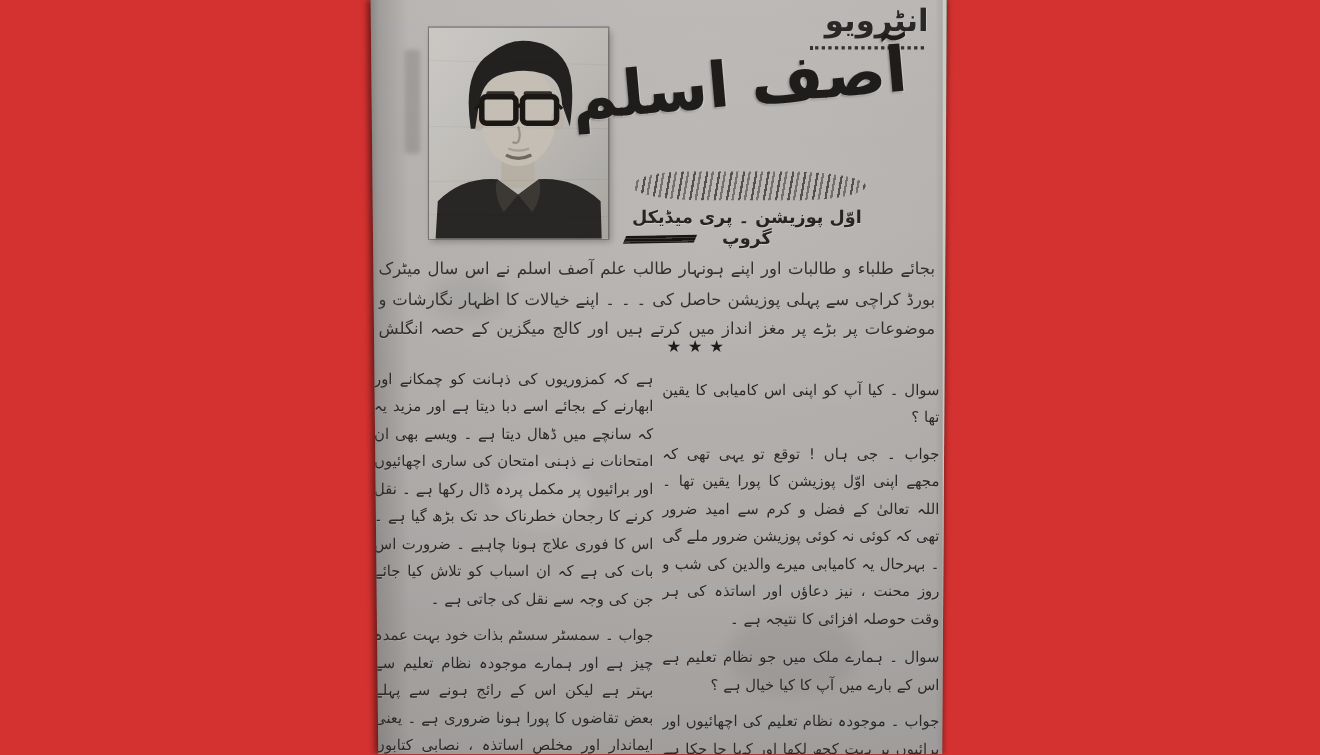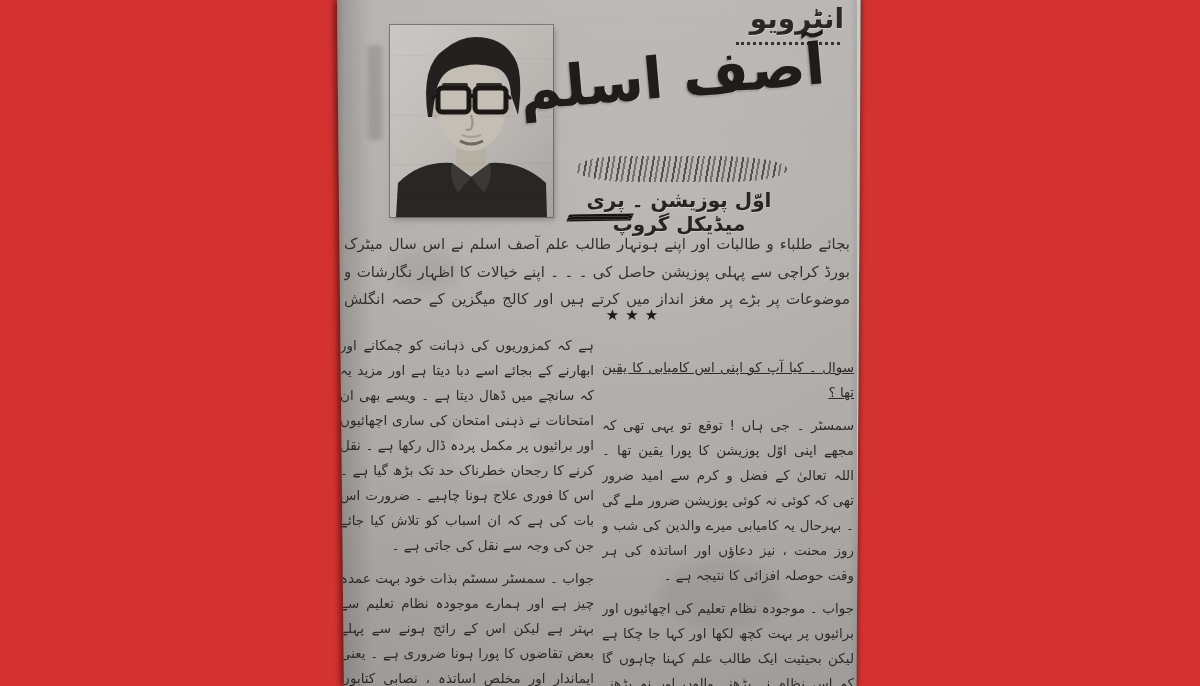--- a/index.html
+++ b/index.html
@@ -66,21 +66,21 @@
     background:
       repeating-linear-gradient(100deg,
         rgba(35,32,30,.80) 0 2px, rgba(0,0,0,0) 2px 5px,
         rgba(35,32,30,.55) 5px 7px, rgba(0,0,0,0) 7px 11px);
     border-radius:40% 60% 50% 50% / 90% 90% 90% 90%;
     opacity:.85;
   }
   .subtitle{
     position:absolute; left:228px; top:188px; width:242px;
     direction:rtl; text-align:center;
-    font-size:20px; font-weight:bold; color:#272524;
+    font-size:16px; font-weight:bold; color:#272524;
     text-shadow:.5px .5px 0 rgba(250,250,250,.3);
   }
   .ink-bar{
     position:absolute; left:238px; top:214px; width:64px; height:7px;
     background:repeating-linear-gradient(180deg,#171514 0 2px,#3c3936 2px 3px);
     transform:skewX(-24deg) rotate(-1deg);
   }
 
   
   .intro{
@@ -98,21 +98,21 @@
   
   .col{
     position:absolute; top:333px; height:353px; overflow:hidden;
     direction:rtl; text-align:justify; text-align-last:right;
     font-size:13.5px; line-height:25px; color:#2c2a28;
     text-shadow:.4px .4px 0 rgba(255,255,255,.12);
   }
   .col-right{ left:272px; width:252px; }
   .col-left { left:10px;  width:254px; }
   .para{ margin:0 0 8px; }
-  .para.question{ margin-top:22px;text-decoration:underline; }
+  .para.question{ margin-top:10px; }
 </style>
 </head>
 <body>
 
 <div class="page-wrap">
   <div class="page">
 
     <div class="edge-light"></div>
     <div class="smudge"></div>
     <div class="blotch b1"></div>
@@ -171,21 +171,22 @@
     <div class="title">آصف اسلم</div>
     <div class="ornament"></div>
     <div class="subtitle">اوّل پوزیشن ۔ پری میڈیکل گروپ</div>
     <div class="ink-bar"></div>
 
     <div class="intro">بجائے طلباء و طالبات اور اپنے ہونہار طالب علم آصف اسلم نے اس سال میٹرک بورڈ کراچی سے پہلی پوزیشن حاصل کی ۔ ۔ ۔ اپنے خیالات کا اظہار نگارشات و موضوعات پر بڑے پر مغز انداز میں کرتے ہیں اور کالج میگزین کے حصہ انگلش کی عبارت مرتب کرتے ہیں ۔ انٹرویو نے نگارشِ حالات کے جواب جس قدر انداز بیان کیا گیا ذیل میں درج و تحریر ہے ۔</div>
     <div class="stars">★★★</div>
 
     <div class="col col-right">
         <p class="para question">سوال ۔ کیا آپ کو اپنی اس کامیابی کا یقین تھا ؟</p>
-        <p class="para answer">سمسٹر ۔ جی ہاں ! توقع تو یہی تھی کہ مجھے اپنی اوّل پوزیشن کا پورا یقین تھا ۔ اللہ تعالیٰ کے فضل و کرم سے امید ضرور تھی کہ کوئی نہ کوئی پوزیشن ضرور ملے گی ۔ بہرحال یہ کامیابی میرے والدین کی شب و روز محنت ، نیز دعاؤں اور اساتذہ کی ہر وقت حوصلہ افزائی کا نتیجہ ہے ۔</p>
+        <p class="para answer">جواب ۔ جی ہاں ! توقع تو یہی تھی کہ مجھے اپنی اوّل پوزیشن کا پورا یقین تھا ۔ اللہ تعالیٰ کے فضل و کرم سے امید ضرور تھی کہ کوئی نہ کوئی پوزیشن ضرور ملے گی ۔ بہرحال یہ کامیابی میرے والدین کی شب و روز محنت ، نیز دعاؤں اور اساتذہ کی ہر وقت حوصلہ افزائی کا نتیجہ ہے ۔</p>
+        <p class="para question">سوال ۔ ہمارے ملک میں جو نظام تعلیم ہے اس کے بارے میں آپ کا کیا خیال ہے ؟</p>
         <p class="para answer">جواب ۔ موجودہ نظام تعلیم کی اچھائیوں اور برائیوں پر بہت کچھ لکھا اور کہا جا چکا ہے لیکن بحیثیت ایک طالب علم کہنا چاہوں گا کہ اس نظام نے پڑھنے والوں اور نہ پڑھنے والوں کے درمیان کا فرق ہی ختم کر دیا ہے ۔ یعنی پڑھنے والے طالب علم اور ذہین طالب علم کے رجحان کی کوئی قدر باقی نہیں رہتی ۔ بلکہ ذہین طالب علم اپنے ساتھ زیادتی محسوس کرتا ہے ۔</p>
       </div>
     <div class="col col-left">
         <p class="para body">ہے کہ کمزوریوں کی ذہانت کو چمکانے اور ابھارنے کے بجائے اسے دبا دیتا ہے اور مزید یہ کہ سانچے میں ڈھال دیتا ہے ۔ ویسے بھی ان امتحانات نے ذہنی امتحان کی ساری اچھائیوں اور برائیوں پر مکمل پردہ ڈال رکھا ہے ۔ نقل کرنے کا رجحان خطرناک حد تک بڑھ گیا ہے ۔ اس کا فوری علاج ہونا چاہیے ۔ ضرورت اس بات کی ہے کہ ان اسباب کو تلاش کیا جائے جن کی وجہ سے نقل کی جاتی ہے ۔</p>
         <p class="para answer">جواب ۔ سمسٹر سسٹم بذات خود بہت عمدہ چیز ہے اور ہمارے موجودہ نظام تعلیم سے بہتر ہے لیکن اس کے رائج ہونے سے پہلے بعض تقاضوں کا پورا ہونا ضروری ہے ۔ یعنی ایماندار اور مخلص اساتذہ ، نصابی کتابوں کی بہتات ، تحقیقی جذبہ اور سب سے بڑھ کر طلبہ کے دلوں میں پڑھنے کا ۔۔۔</p>
       </div>
 
   </div>
 </div>
 

